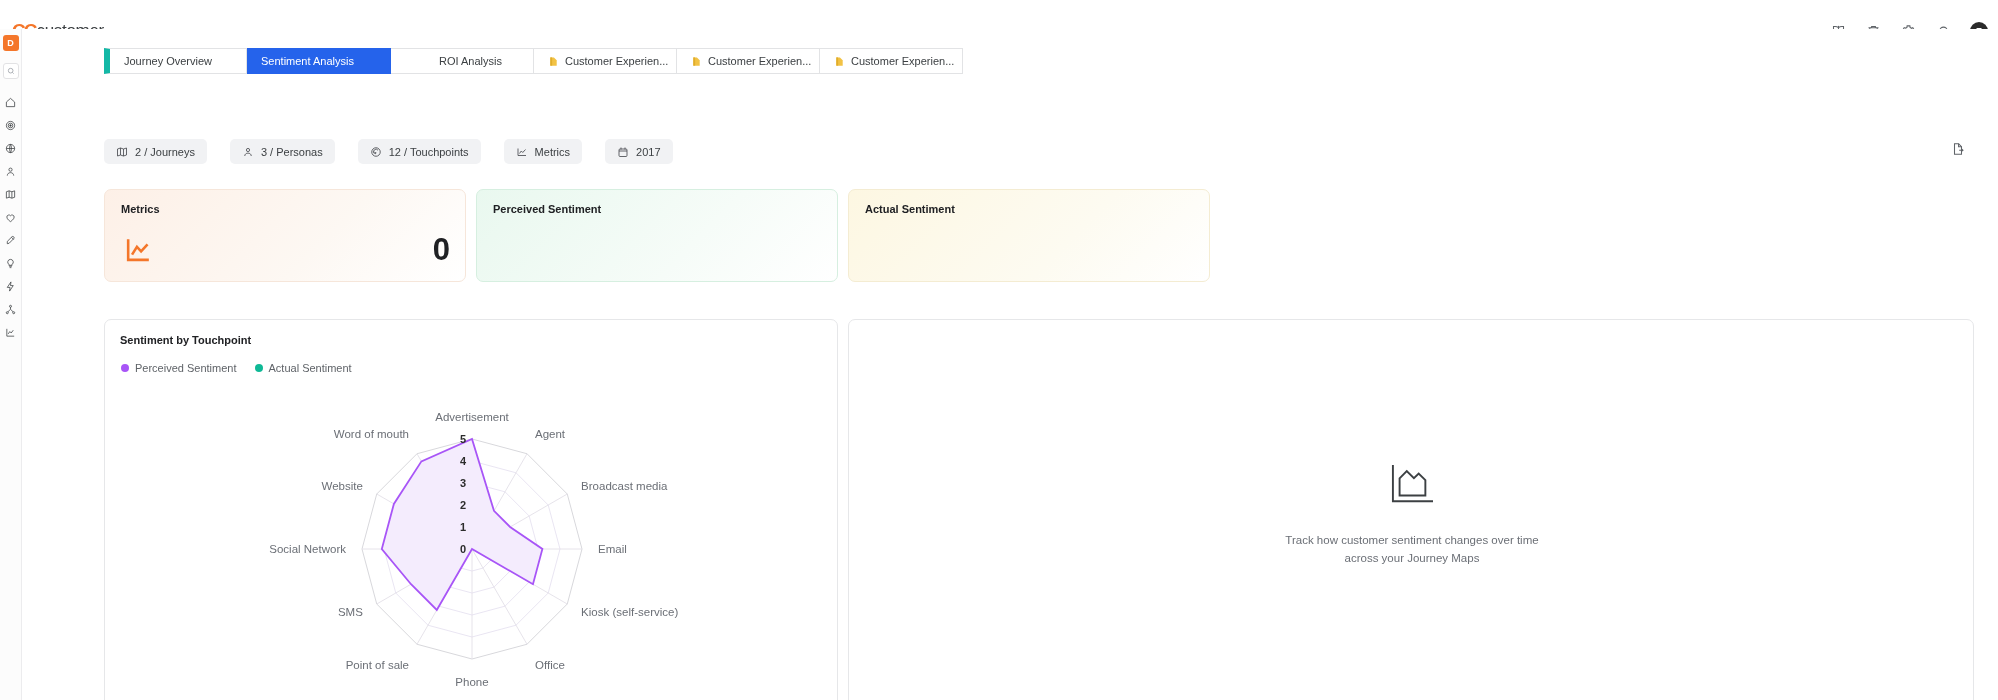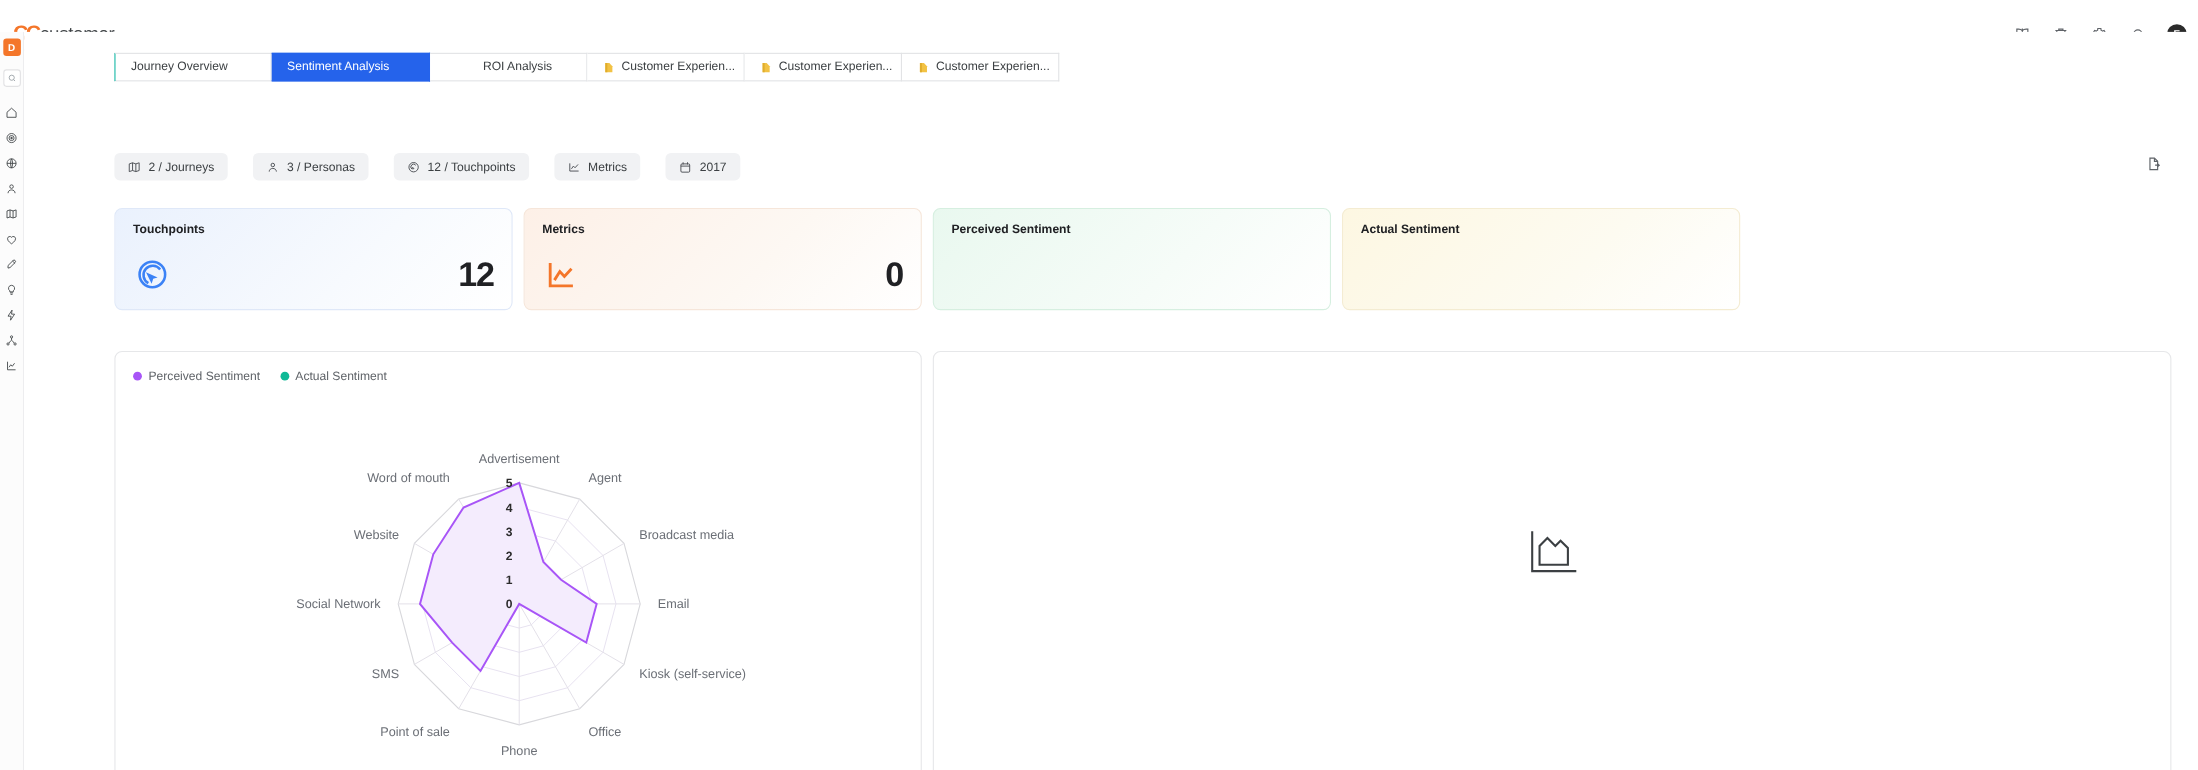--- a/index.html
+++ b/index.html
@@ -52,21 +52,21 @@
   
   .content { position: absolute; top: 29px; left: 22px; width: 1976px; height: 671px; background: #fff; }
 
   
   .tabs { position: absolute; top: 19px; left: 82px; display: flex; height: 26px; }
   .tab {
     height: 26px; display: flex; align-items: center; justify-content: flex-start;
     padding: 0 14px; font-size: 11px; color: #3c4043;
     border: 1px solid #e2e3e5; border-left: none; background: #fff; cursor: pointer; white-space: nowrap;
   }
-  .tab:first-child { border-left: 1px solid #14b8a6; text-align: center; }
+  .tab:first-child { border-left: 6px solid #14b8a6; text-align: center; }
   .tab.active { background: #2563eb; color: #fff; border-color: #2563eb; font-weight: 400; }
   .tab.w1 { width: 143px; }
   .tab.w2 { width: 144px; }
   .tab.w3 { width: 143px; padding-left: 48px; }
   .tab.w4 { width: 143px; }
   .tab-icon { margin-right: 6px; display: inline-flex; }
   .tab-icon svg { width: 11px; height: 11px; }
 
   
   .chips { position: absolute; top: 110px; left: 82px; display: flex; gap: 23px; }
@@ -317,33 +317,20 @@
   <div class="export-btn">
     <svg viewBox="0 0 24 24" fill="none" stroke="currentColor" stroke-width="1.8">
         <path d="M13 3H6v18h12V8z"></path>
         <path d="M13 3v5h5"></path>
         <path d="M14 14h6M17.5 11.5L20.5 14l-3 2.5"></path>
       </svg>
   </div>
 
   <div class="kpis">
 
-    <div class="kpi k1">
-      <div class="kpi-title">Touchpoints</div>
-      <div class="kpi-body">
-        <div class="kpi-ico">
-          <svg viewBox="0 0 24 24" fill="none" stroke="#3b82f6" stroke-width="1.8">
-            <circle cx="12" cy="12" r="9"></circle>
-            <path d="M17.5 8.5a6.5 6.5 0 1 0-8.3 9.6"></path>
-            <path d="M11.5 18.5L7.5 10.5l8.2 3.6-3.1 1z" fill="#3b82f6" stroke="none"></path>
-          </svg>
-        </div>
-        <div class="kpi-val" style="color:#202124">12</div>
-      </div>
-    </div>
 
     <div class="kpi k2">
       <div class="kpi-title">Metrics</div>
       <div class="kpi-body">
         <div class="kpi-ico">
           <svg viewBox="0 0 24 24" fill="none" stroke="#f4762a" stroke-width="2">
               <path d="M4 4v16h16"></path>
               <path d="M7 16l3.8-6 3.2 3.4L19 8"></path>
             </svg>
         </div>
@@ -354,20 +341,21 @@
     <div class="kpi k3">
       <div class="kpi-title">Perceived Sentiment</div>
     </div>
 
     <div class="kpi k4">
       <div class="kpi-title">Actual Sentiment</div>
     </div>
   </div>
 
   <div class="panel panel-left">
+    <div class="panel-title">Sentiment by Touchpoint</div>
     <div class="legend">
       <div class="legend-item">
         <span class="dot" style="background:#a855f7"></span>
         <span>Perceived Sentiment</span>
       </div>
       <div class="legend-item">
         <span class="dot" style="background:#0fb996"></span>
         <span>Actual Sentiment</span>
       </div>
     </div>
@@ -414,16 +402,20 @@
   </div>
 
   <div class="panel panel-right">
     <div class="empty-state">
       <div class="empty-ico">
         <svg viewBox="0 0 48 44" fill="none" stroke="currentColor" stroke-width="2">
             <path d="M4 2v38h42"></path>
             <path d="M11 34V16l7.5-7.5L26 16l5-5 7 7v16z"></path>
           </svg>
       </div>
+      <div class="empty-text">
+        <div>Track how customer sentiment changes over time</div>
+        <div>across your Journey Maps</div>
+      </div>
     </div>
   </div>
 
 </div>
 
 </body></html>

